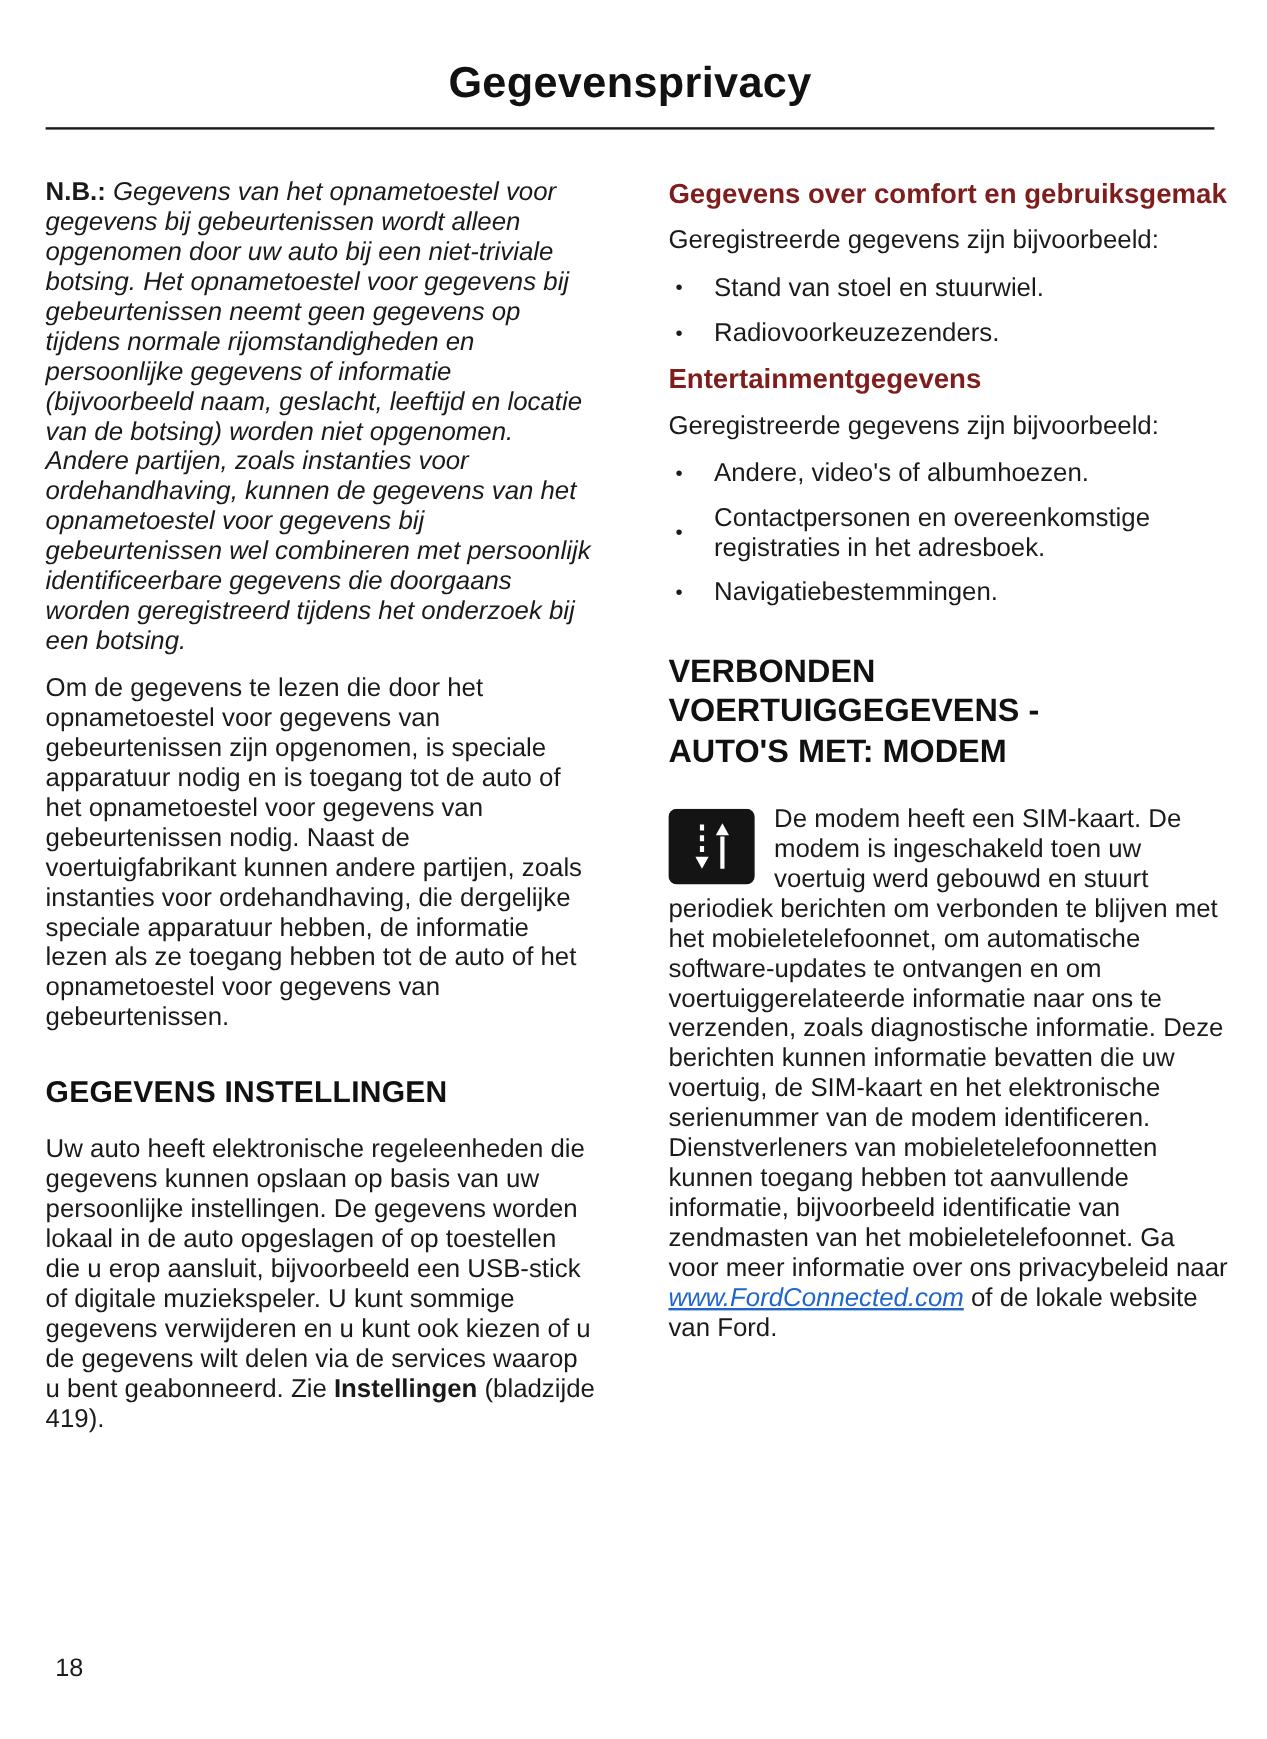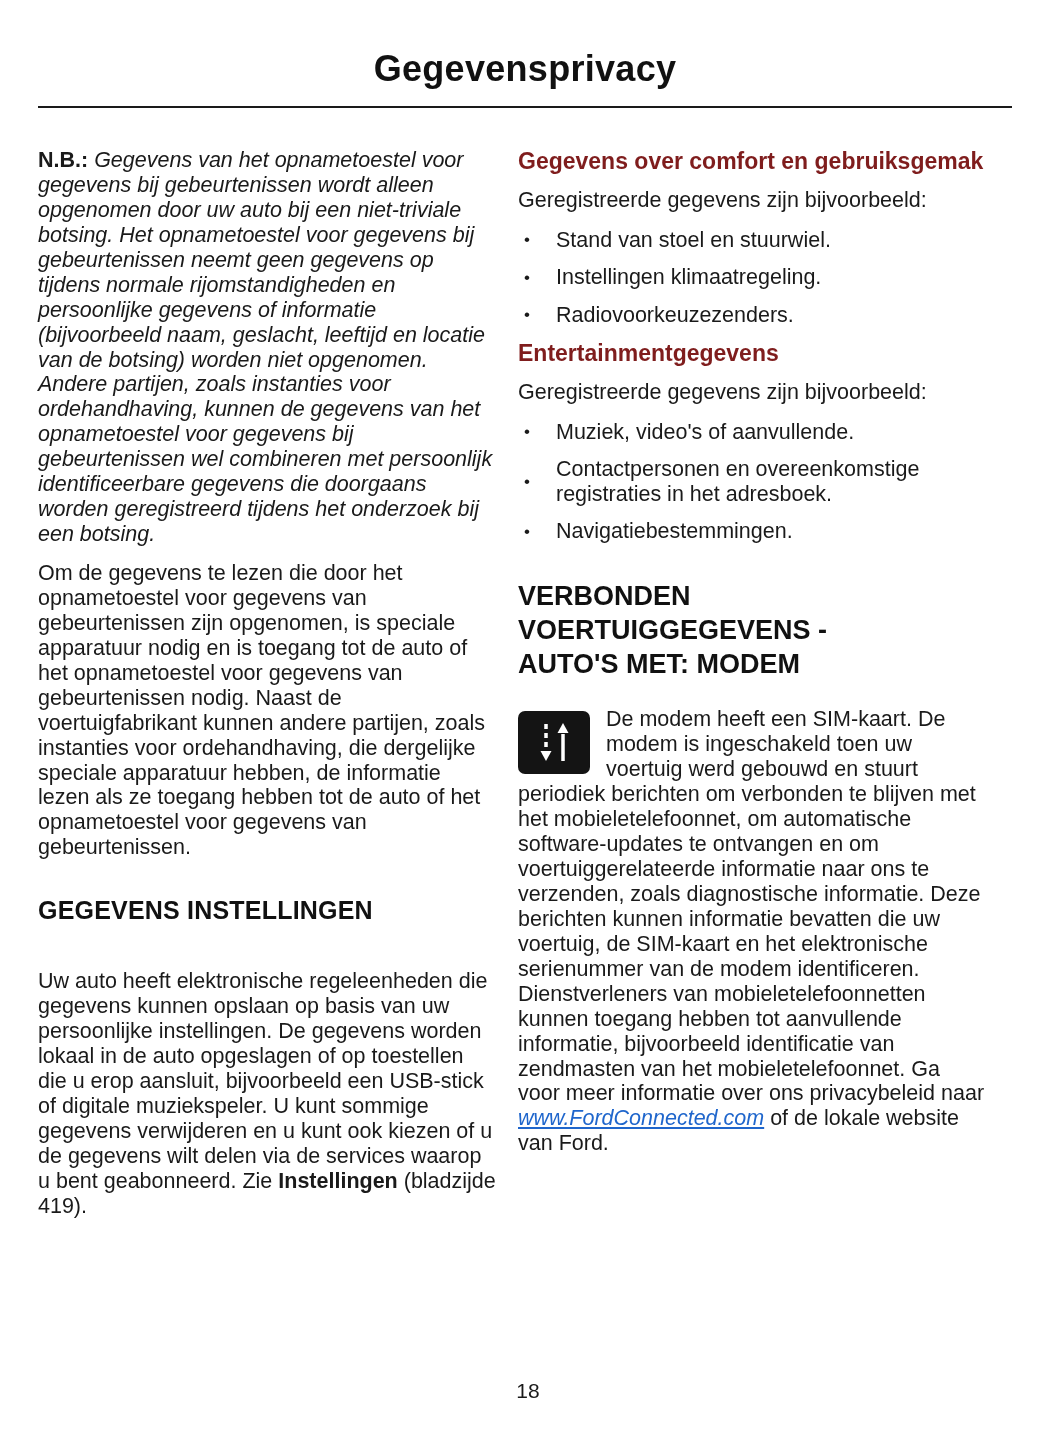--- a/index.html
+++ b/index.html
@@ -25,36 +25,36 @@
     margin: 18px 0 16px 0;
     color: #111;
   }
   .title-rule {
     border: none;
     border-top: 2px solid #1a1a1a;
     margin: 0 0 40px 0;
   }
   .columns {
     display: flex;
-    gap: 22px;
+    gap: 61px;
   }
   .col {
     font-size: 21.5px;
     line-height: 1.16;
   }
   .col-left  { width: 458px; flex: 0 0 458px; }
   .col-right { width: 468px; flex: 0 0 468px; }
   p { margin: 0 0 14px 0; }
   .note-label { font-weight: bold; font-style: normal; }
   .note-text  { font-style: italic; }
   .h-major {
     font-size: 25px;
     font-weight: bold;
     letter-spacing: 0.2px;
-    margin: 36px 0 44px 0;
+    margin: 36px 0 20px 0;
     color: #111;
   }
   .h-sub {
     font-size: 23px;
     font-weight: bold;
     line-height: 1.15;
     margin: 0 0 14px 0;
     color: #7f1d1d;
   }
   .h-big {
@@ -94,23 +94,24 @@
     font-style: italic;
     text-decoration: underline;
     cursor: pointer;
   }
   .bold-inline { font-weight: bold; }
   .page-number {
     position: absolute;
     bottom: 46px;
     left: 0;
     right: 0;
-    text-align: center;
+    text-align: left;
     font-size: 21px;
     color: #1a1a1a;
+    padding-left: 46px;
   }
 </style>
 </head>
 <body>
 
 <div class="page">
 
   <h1 class="doc-title">Gegevensprivacy</h1>
   <hr class="title-rule">
 
@@ -131,33 +132,30 @@
     <div class="col col-right">
 
       <h3 class="h-sub">Gegevens over comfort en gebruiksgemak</h3>
       <p>Geregistreerde gegevens zijn bijvoorbeeld:</p>
 
       <div class="bullets">
         <div class="bullet-item">
             <span class="bullet-text">Stand van stoel en stuurwiel.</span>
           </div>
         <div class="bullet-item">
-            <span class="bullet-text">Instellingen klimaatregeling.</span>
-          </div>
-        <div class="bullet-item">
             <span class="bullet-text">Radiovoorkeuzezenders.</span>
           </div>
       </div>
 
       <h3 class="h-sub">Entertainmentgegevens</h3>
       <p>Geregistreerde gegevens zijn bijvoorbeeld:</p>
 
       <div class="bullets">
         <div class="bullet-item">
-            <span class="bullet-text">Muziek, video's of aanvullende.</span>
+            <span class="bullet-text">Andere, video's of albumhoezen.</span>
           </div>
         <div class="bullet-item">
             <span class="bullet-text">Contactpersonen en overeenkomstige registraties in het adresboek.</span>
           </div>
         <div class="bullet-item">
             <span class="bullet-text">Navigatiebestemmingen.</span>
           </div>
       </div>
 
       <h2 class="h-big">VERBONDEN VOERTUIGGEGEVENS - AUTO'S MET: MODEM</h2>

